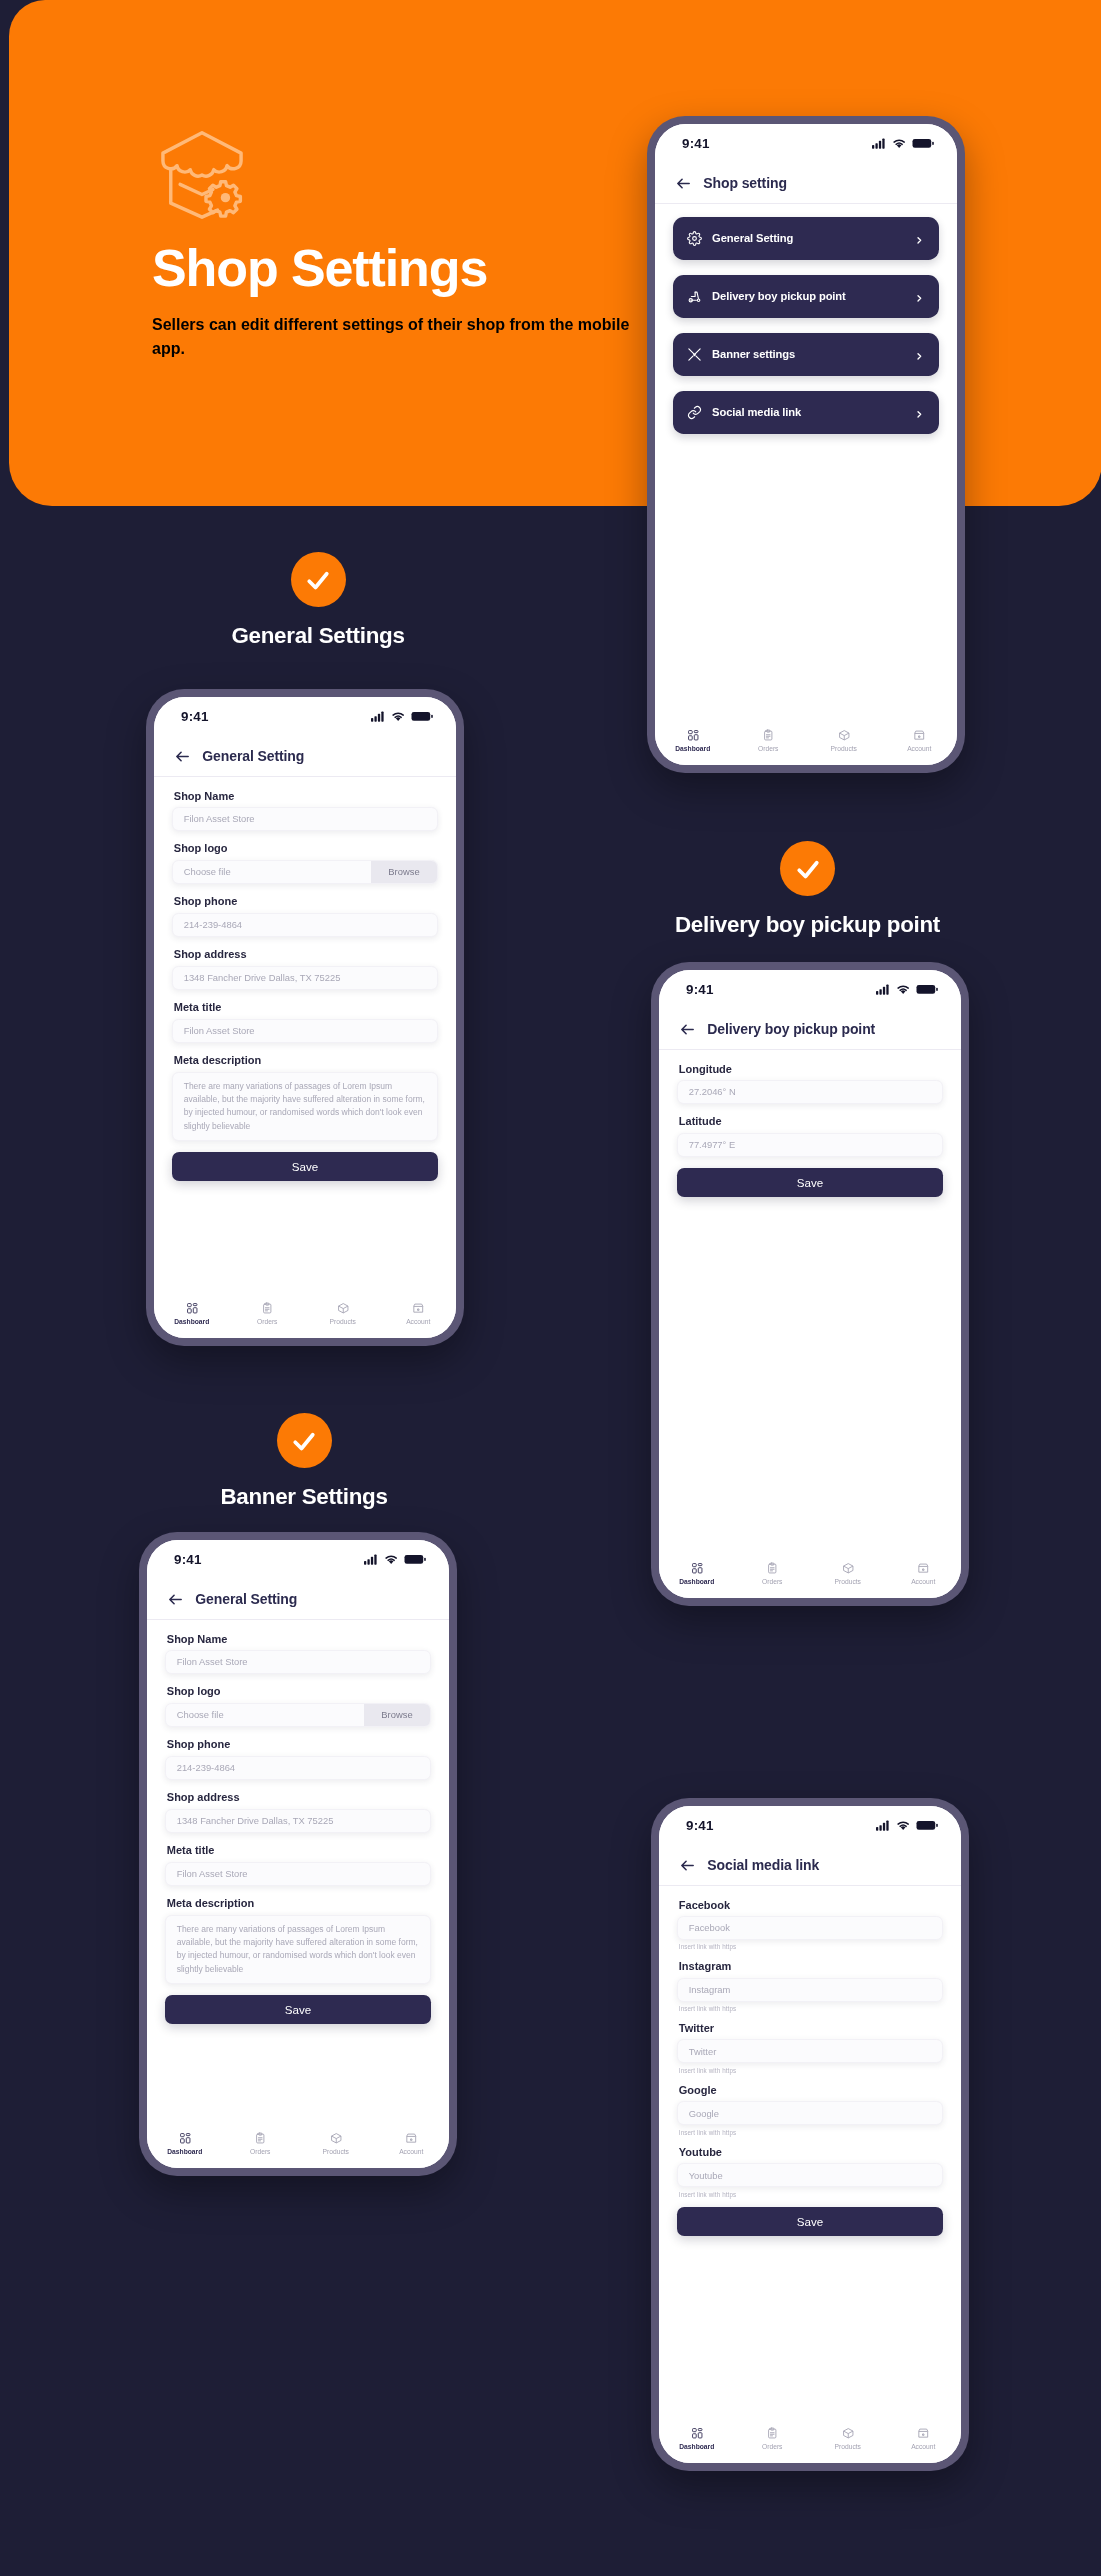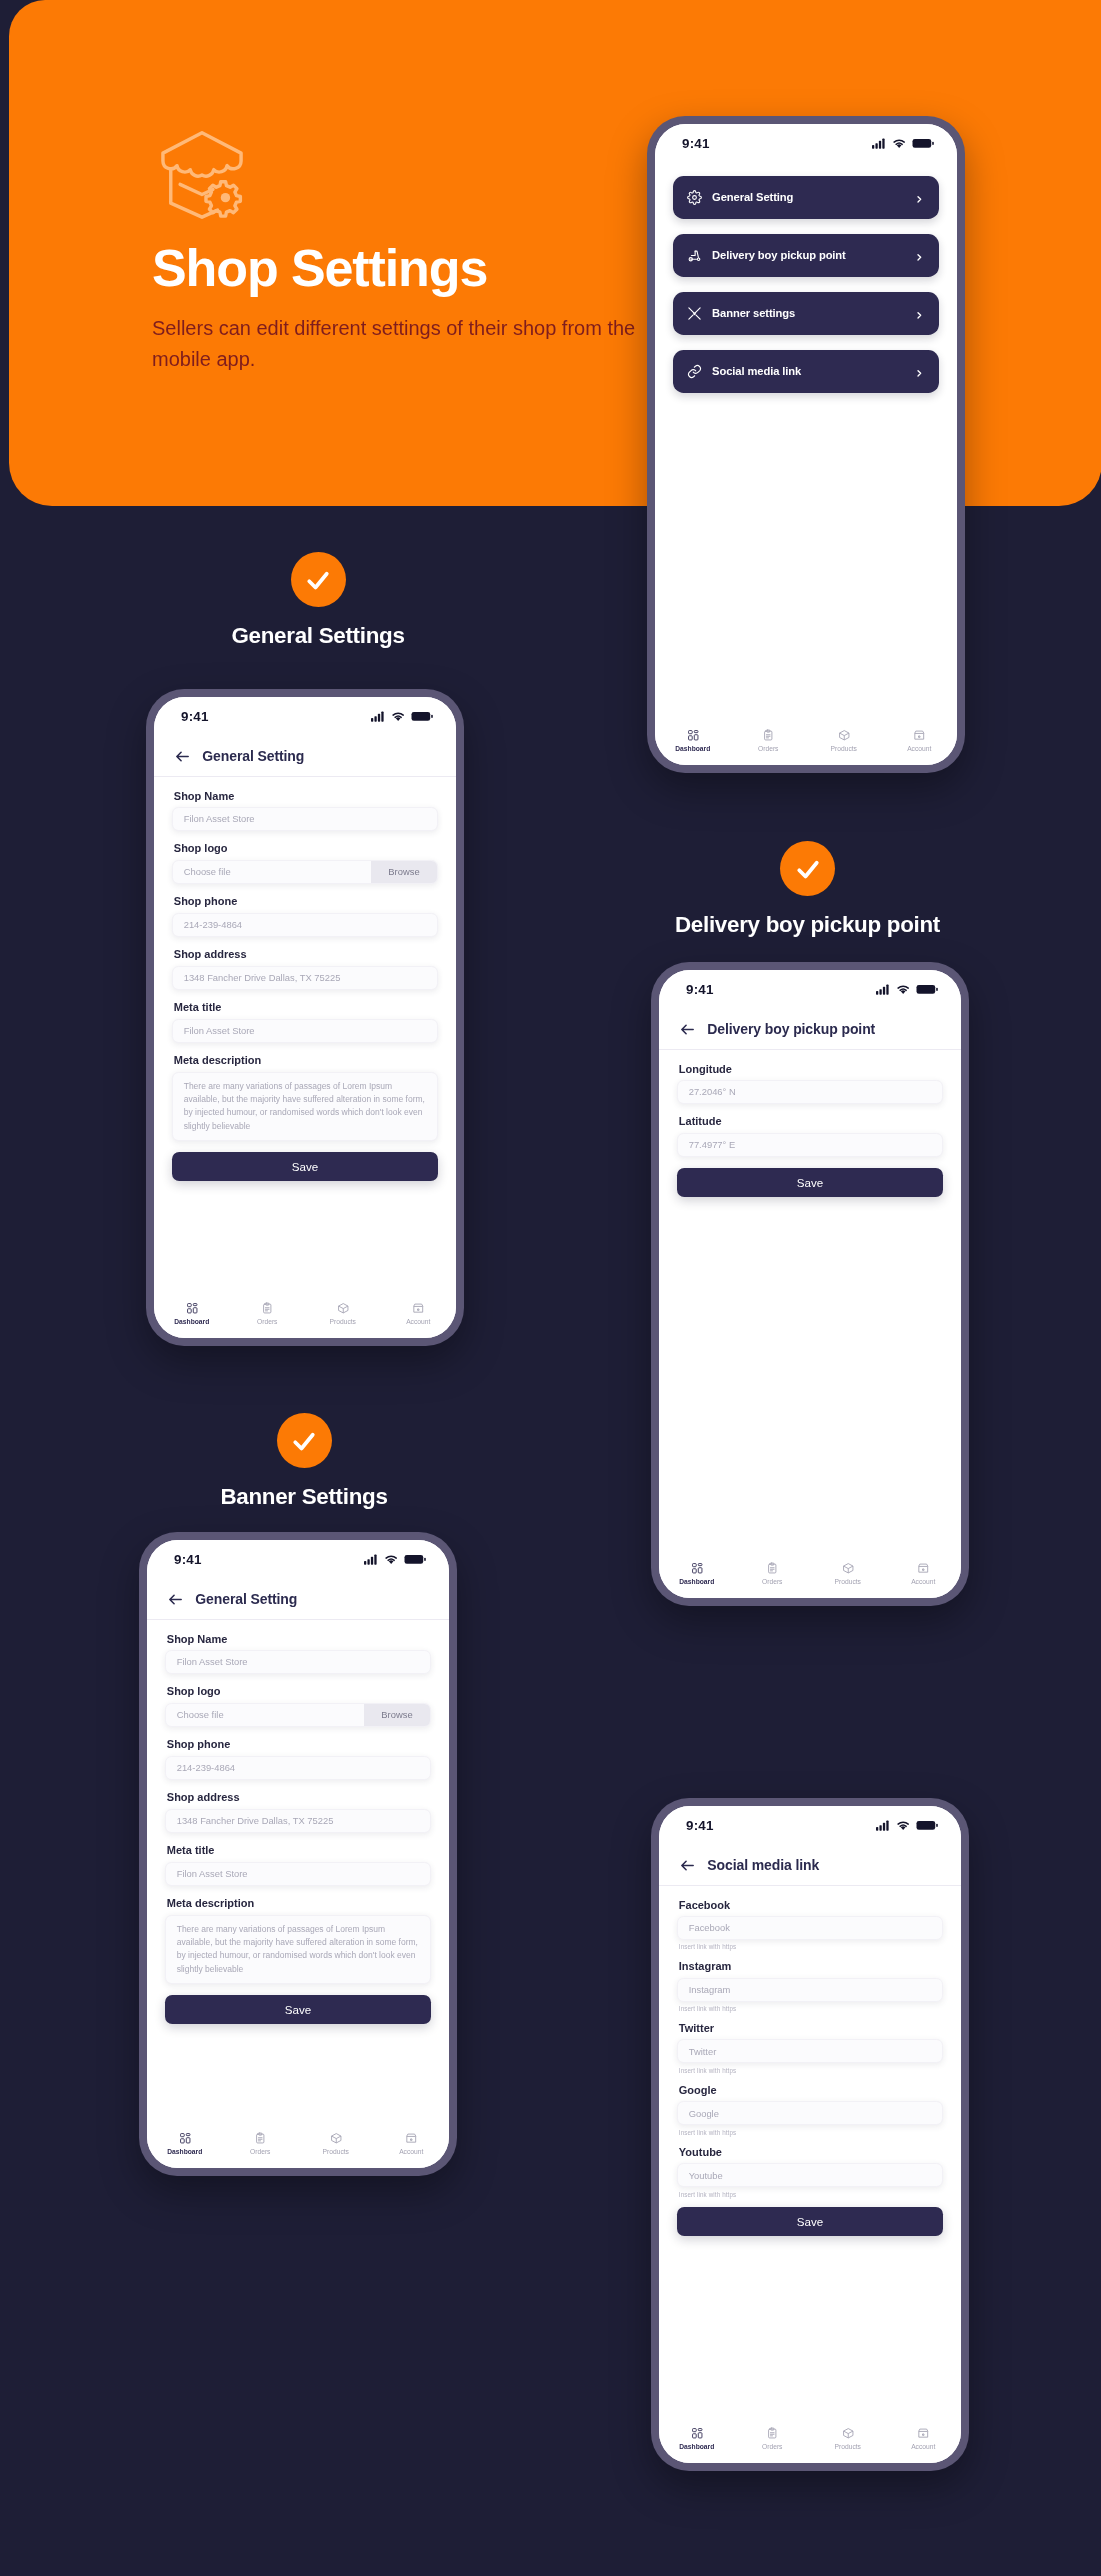--- a/index.html
+++ b/index.html
@@ -29,21 +29,21 @@
     border-top-left-radius: 36px;
   }
   .hero-inner { padding: 125px 0 0 143px; }
   .shop-icon { width: 100px; height: 100px; display:block; margin-bottom: 16px; }
   .hero-title {
     font-size: 52px; font-weight: 700; color: #ffffff;
     letter-spacing: -1.1px; line-height: 1.05;
     margin-bottom: 17px;
   }
   .hero-sub {
-    font-size: 20px; font-weight: 400; color: #7f1d1d;
+    font-size: 16px; font-weight: 700; color: #000000;
     line-height: 1.55; max-width: 501px;
   }
 
   
   .section-head { position: absolute; text-align: center; }
   .check-badge {
     width: 55px; height: 55px; border-radius: 50%;
     background: #FC7A05; margin: 0 auto 16px;
     display: flex; align-items: center; justify-content: center;
   }
@@ -202,20 +202,28 @@
             <path d="M2.3 4.6a8.6 8.6 0 0 1 11.4 0" stroke="#14142b" stroke-width="1.7" fill="none" stroke-linecap="round"></path>
             <path d="M4.6 7.1a5.2 5.2 0 0 1 6.8 0" stroke="#14142b" stroke-width="1.7" fill="none" stroke-linecap="round"></path>
           </svg>
           <svg width="22.4" height="10.7" viewBox="0 0 25 12">
             <rect x="0.5" y="1" width="21" height="10" rx="2.6" fill="#14142b"></rect>
             <rect x="22.6" y="4.2" width="1.8" height="3.6" rx="0.9" fill="#14142b"></rect>
           </svg>
         </span>
       </div>
 
+      <div class="appbar">
+        <span class="back">
+          <svg viewBox="0 0 24 24" fill="none" stroke="#2b2a4e" stroke-width="2.2" stroke-linecap="round" stroke-linejoin="round" width="17" height="17">
+            <path d="M20 12H4M10 6l-6 6 6 6"></path>
+          </svg>
+        </span>
+        <span class="appbar-title">Shop setting</span>
+      </div>
 
       <div class="sbody">
 
         <div class="menu-card">
           <span class="mi">
             <svg viewBox="0 0 24 24" fill="none" stroke="#fff" stroke-width="1.8" width="15" height="15">
               <circle cx="12" cy="12" r="3"></circle>
               <path d="M19.4 15a1.65 1.65 0 0 0 .33 1.82l.06.06a2 2 0 1 1-2.83 2.83l-.06-.06a1.65 1.65 0 0 0-1.82-.33 1.65 1.65 0 0 0-1 1.51V21a2 2 0 0 1-4 0v-.09A1.65 1.65 0 0 0 9 19.4a1.65 1.65 0 0 0-1.82.33l-.06.06a2 2 0 1 1-2.83-2.83l.06-.06A1.65 1.65 0 0 0 4.6 15a1.65 1.65 0 0 0-1.51-1H3a2 2 0 0 1 0-4h.09A1.65 1.65 0 0 0 4.6 9a1.65 1.65 0 0 0-.33-1.82l-.06-.06a2 2 0 1 1 2.83-2.83l.06.06A1.65 1.65 0 0 0 9 4.6a1.65 1.65 0 0 0 1-1.51V3a2 2 0 0 1 4 0v.09a1.65 1.65 0 0 0 1 1.51 1.65 1.65 0 0 0 1.82-.33l.06-.06a2 2 0 1 1 2.83 2.83l-.06.06A1.65 1.65 0 0 0 19.4 9V9a1.65 1.65 0 0 0 1.51 1H21a2 2 0 0 1 0 4h-.09a1.65 1.65 0 0 0-1.51 1z"></path>
             </svg>
           </span>

